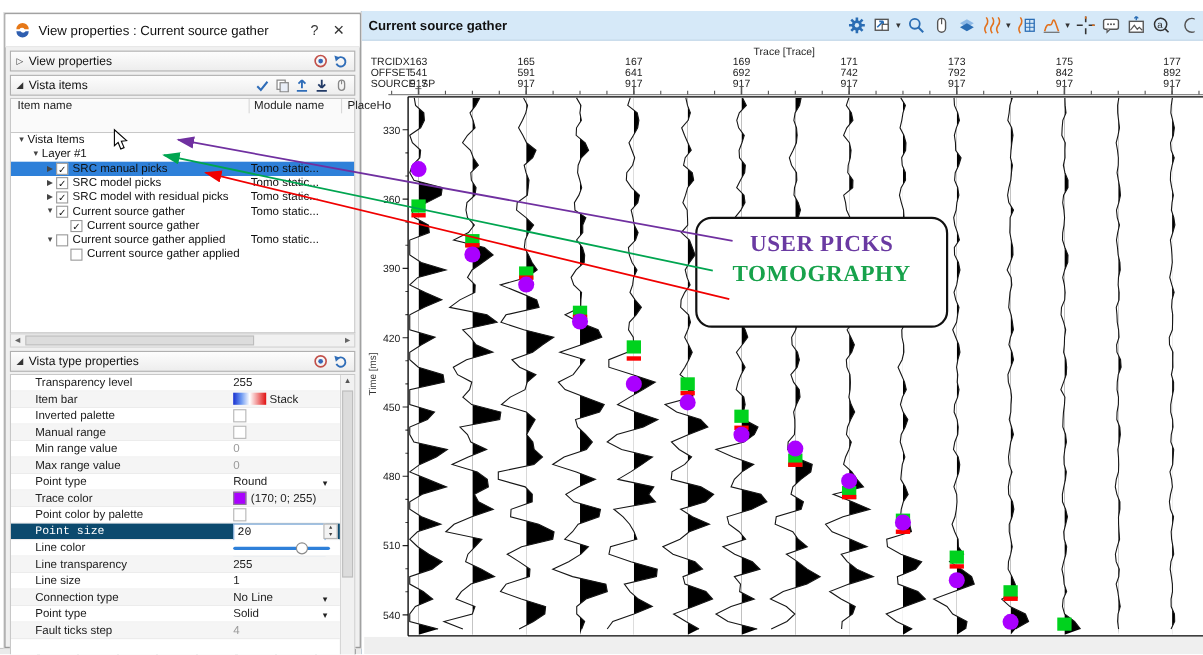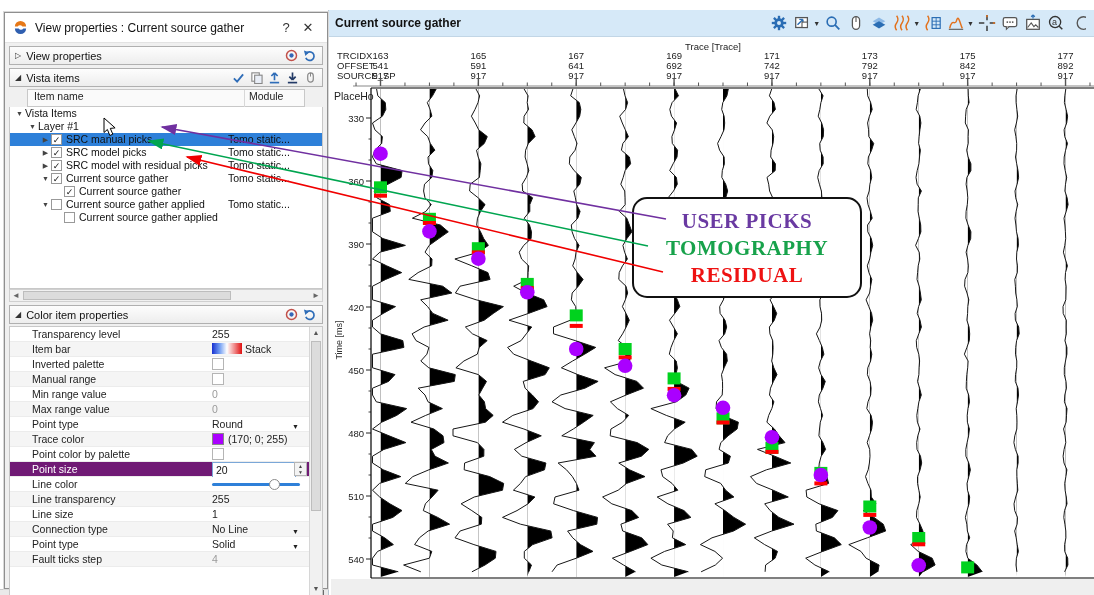--- a/index.html
+++ b/index.html
@@ -31,21 +31,21 @@
   .dtitle .txt{font-size:12px;margin-left:7px;color:#111;}
   .dbtn{margin-left:auto;font-size:13px;color:#333;width:22px;text-align:center;cursor:default;}
   .dbtn.close{margin-left:0;}
   .secbar{height:19px;margin:3px 4px 2px 4px;border:1px solid #b0b0b0;background:linear-gradient(#fdfdfd,#ededed);
           display:flex;align-items:center;padding:0 5px;font-size:11px;}
   .secbar .tri{font-size:8px;color:#333;margin-right:5px;}
   .secbar .lbl{font-weight:normal;color:#111;}
   .secicons{margin-left:auto;display:flex;align-items:center;gap:5px;}
   .secicons svg{display:block;}
 
-  .treehdr{height:18px;margin:0 22px;background:#fafafa;border:1px solid #c8c8c8;border-bottom:1px solid #c8c8c8;
+  .treehdr{height:32px;margin:0 4px;background:#fafafa;border:1px solid #c8c8c8;border-bottom:1px solid #c8c8c8;
            position:relative;font-size:10.5px;color:#222;}
   .treehdr span{position:absolute;top:0;line-height:13px;}
   .th1{left:6px;} .th2{left:216px;border-left:1px solid #d8d8d8;padding-left:4px;} .th3{left:300px;border-left:1px solid #d8d8d8;padding-left:5px;}
   #tree{height:182px;margin:0 4px;background:#fff;border:1px solid #c8c8c8;border-top:none;overflow:hidden;position:relative;}
   .trow{position:relative;height:13px;display:flex;align-items:center;font-size:10.5px;line-height:13px;}
   .trow.sel{background:#2e80d9;}
   .ind{display:inline-block;height:1px;}
   .exp{width:11px;font-size:7px;color:#444;text-align:center;flex:none;}
   .cb{width:11px;height:11px;flex:none;border:1px solid #999;background:#fff;font-size:9px;line-height:10px;
       text-align:center;margin-right:4px;color:#111;}
@@ -56,21 +56,21 @@
   .hs-left{position:absolute;left:0;top:0;width:12px;text-align:center;line-height:11px;}
   .hs-right{position:absolute;right:0;top:0;width:12px;text-align:center;line-height:11px;}
   .hs-thumb{position:absolute;left:13px;top:1px;width:208px;height:9px;background:#dcdcdc;border:1px solid #bdbdbd;}
 
   .proptable{margin:0 4px;height:271px;display:flex;background:#fff;border:1px solid #c8c8c8;}
   .pcol{flex:1;overflow:hidden;}
   .phdr{height:15px;position:relative;font-size:10.5px;color:#222;border-bottom:1px solid #d8d8d8;background:#fbfbfb;}
   .phdr span{position:absolute;top:1px;} .ph1{left:7px;} .ph2{left:203px;border-left:1px solid #e0e0e0;padding-left:4px;}
   .prow{position:relative;height:15px;border-bottom:1px solid #ececec;font-size:10.5px;line-height:14px;background:#fff;}
   .prow.alt{background:#f5f5f5;}
-  .prow.psel{background:#701a75;}
+  .prow.psel{background:#0c4a6e;font-family:Liberation Mono, monospace;}
   .prow.psel .pname{color:#fff;}
   .pname{position:absolute;left:22px;color:#222;white-space:nowrap;}
   .pval{position:absolute;left:202px;right:2px;top:0;height:14px;}
   .pvtext{color:#222;} .pvtext.dis{color:#9a9a9a;}
   .caret{position:absolute;right:8px;top:3px;font-size:7px;color:#222;}
   .pcheck{display:inline-block;width:12px;height:12px;margin-top:1px;border:1px solid #b5b5b5;background:#fff;}
   .cbar{display:inline-block;width:30px;height:11px;margin:1px 3px 0 0;vertical-align:top;
         background:linear-gradient(to right,#1830d0,#6f9bf2,#ffffff,#f08a8a,#e01010);}
   .swatch{display:inline-block;width:12px;height:12px;margin:1px 4px 0 0;vertical-align:top;border:1px solid #888;}
   .editbox{position:absolute;left:0;top:0;width:84px;height:30px;background:#fff;border:1px solid #7aa7d8;
@@ -436,21 +436,20 @@
           <rect x="581.23" y="502.3" width="13" height="4" fill="#ff0000"></rect>
           <circle cx="587.73" cy="525.3" r="7.3" fill="#aa00ff"></circle>
           <rect x="630.16" y="521.4000000000001" width="13" height="12" fill="#00d21e"></rect>
         </g>
       </svg>
   </div>
 
   <div class="legend" id="legend">
       <div class="li" style="color: rgb(106, 58, 162);">USER PICKS</div>
       <div class="li" style="color: rgb(23, 162, 75);">TOMOGRAPHY</div>
-      <div class="li" style="color: rgb(238, 18, 18);">RESIDUAL</div>
     </div>
 
   <div class="dialog">
     <div class="dtitle">
       <svg width="15" height="15" viewBox="0 0 16 16">
         <path d="M2,7 A6,6 0 0 1 14,7 L10,7 A3,3 0 0 0 5,7 Z" fill="#e67817"></path>
         <path d="M14,9 A6,6 0 0 1 2,9 L6,9 A3,3 0 0 0 11,9 Z" fill="#2f5fb0"></path>
       </svg>
       <span class="txt">View properties : Current source gather</span>
       <span class="dbtn">?</span>
@@ -578,21 +577,21 @@
       </div>
 
     <div class="hscroll">
       <span class="hs-left">◄</span>
       <div class="hs-thumb"></div>
       <span class="hs-right">►</span>
     </div>
 
     <div class="secbar">
       <span class="tri">◢</span>
-      <span class="lbl">Color item properties</span>
+      <span class="lbl">Vista type properties</span>
       <span class="secicons" id="pricons">
           <span style="display: inline-flex;">
             <svg width="13" height="13" viewBox="0 0 14 14">
               <circle cx="7" cy="7" r="5.4" fill="none" stroke="#c2504a" stroke-width="1.6"></circle>
               <circle cx="7" cy="7" r="2.3" fill="#3566b8"></circle>
             </svg>
           </span>
           <span style="display: inline-flex;">
             <svg width="14" height="13" viewBox="0 0 15 14">
               <path d="M3.5,5 A4.6,4.6 0 1 1 3,9.5" fill="none" stroke="#2f6db8" stroke-width="1.8"></path>

